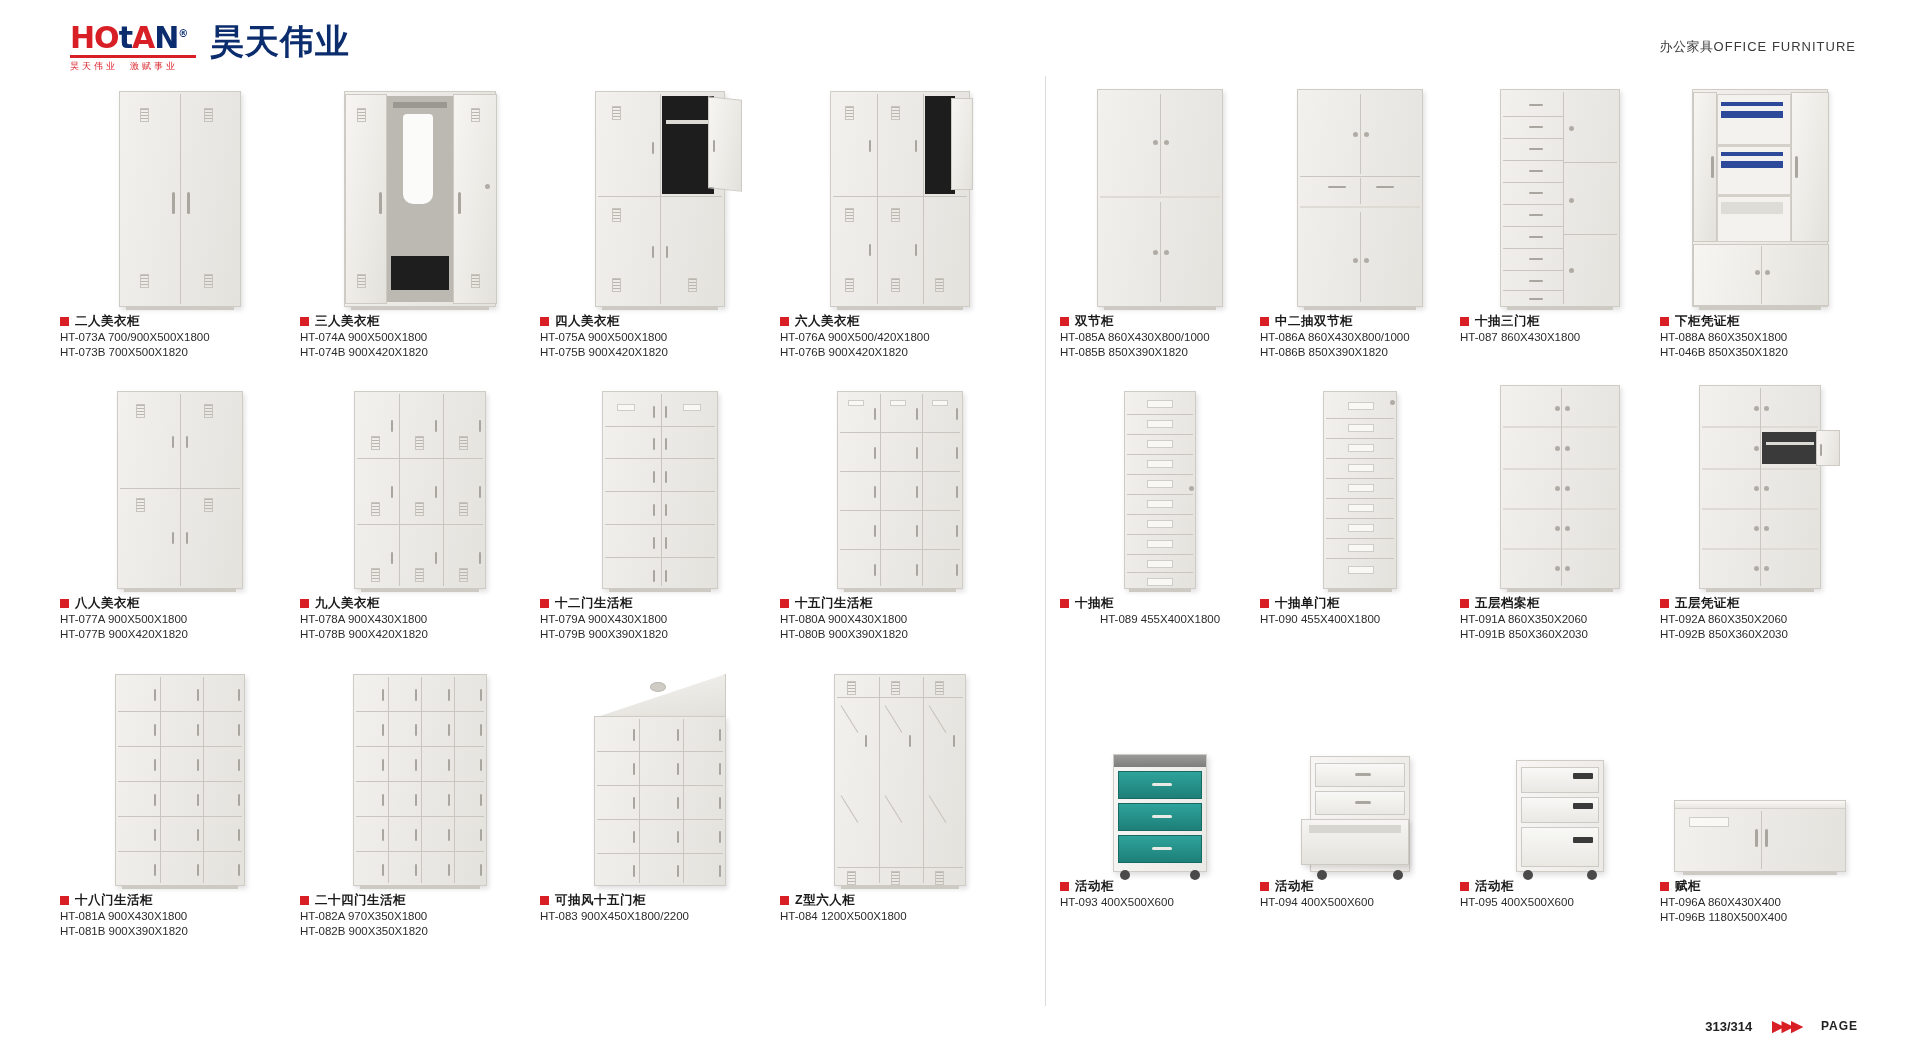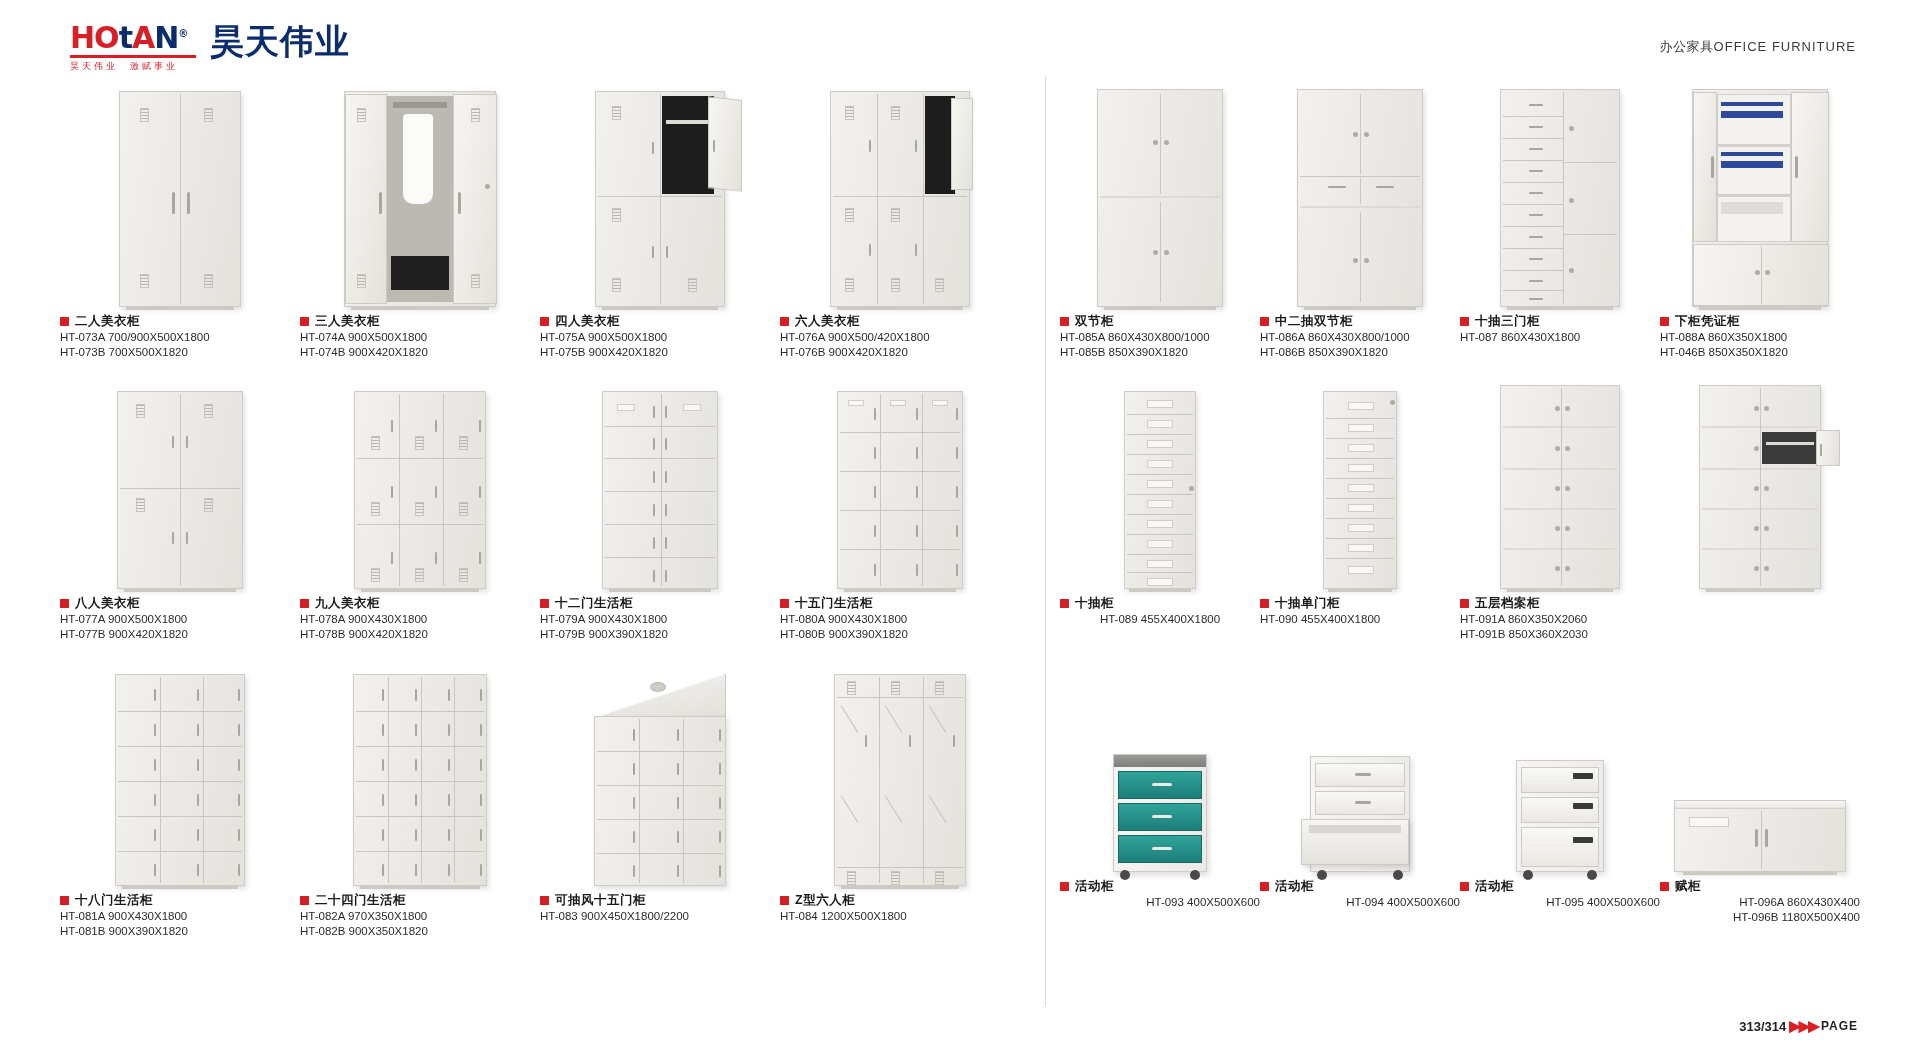--- a/index.html
+++ b/index.html
@@ -142,21 +142,21 @@
   }
   .teal { background: linear-gradient(180deg,#2fa39b,#1d7f78) !important; border-color:#176a64 !important; }
   .caster {
     position: absolute; width: 10px; height: 10px; border-radius: 50%;
     background: #4a4a4a;
   }
 
   
   .pagenum {
     position: absolute; right: 62px; bottom: 16px;
-    display: flex; align-items: center; gap: 3px;
+    display: flex; align-items: center; gap: 20px;
     font-size: 13px; font-weight: bold; color: #222;
   }
   .pagenum .arrows { color: #d81f26; letter-spacing: -2px; font-size: 15px; }
   .pagenum .word { font-size: 12px; letter-spacing: 1px; }
 </style>
 </head>
 <body>
 
 <div class="header">
   <div class="logo-wrap">
@@ -859,24 +859,32 @@
             <div class="lock" style="left:54px;top:60px;"></div>
             <div class="lock" style="left:54px;top:100px;"></div>
             <div class="lock" style="left:64px;top:100px;"></div>
             <div class="lock" style="left:54px;top:140px;"></div>
             <div class="lock" style="left:64px;top:140px;"></div>
             <div class="lock" style="left:54px;top:180px;"></div>
             <div class="lock" style="left:64px;top:180px;"></div>
             <div class="foot" style="left:6px;right:6px;bottom:-4px;"></div>
           </div>
         </div>
+        <div class="caption">
+          <div class="cap-title">
+            <span class="bullet"></span>
+            <span>五层凭证柜</span>
+          </div>
+          <div class="cap-line">HT-092A 860X350X2060</div>
+          <div class="cap-line">HT-092B 850X360X2030</div>
+        </div>
       </div>
     </div>
 
-    <div class="row" style="margin-top:52px;text-align:right;">
+    <div class="row" style="margin-top:52px;">
 
       <div class="cell" style="width:200px;">
         <div class="pimg" style="height:178px;">
           <div class="ped" style="width:94px;height:118px;">
             <div style="position:absolute;left:0;top:0;right:0;height:12px;background:linear-gradient(180deg,#9a9a98,#7e7e7c);"></div>
             <div class="ped-drawer teal" style="top:16px;height:28px;"></div>
             <div class="ped-drawer teal" style="top:48px;height:28px;"></div>
             <div class="ped-drawer teal" style="top:80px;height:28px;"></div>
             <div class="handle small" style="left:38px;top:28px;width:20px;height:3px;background:#e9e9e6;"></div>
             <div class="handle small" style="left:38px;top:60px;width:20px;height:3px;background:#e9e9e6;"></div>

